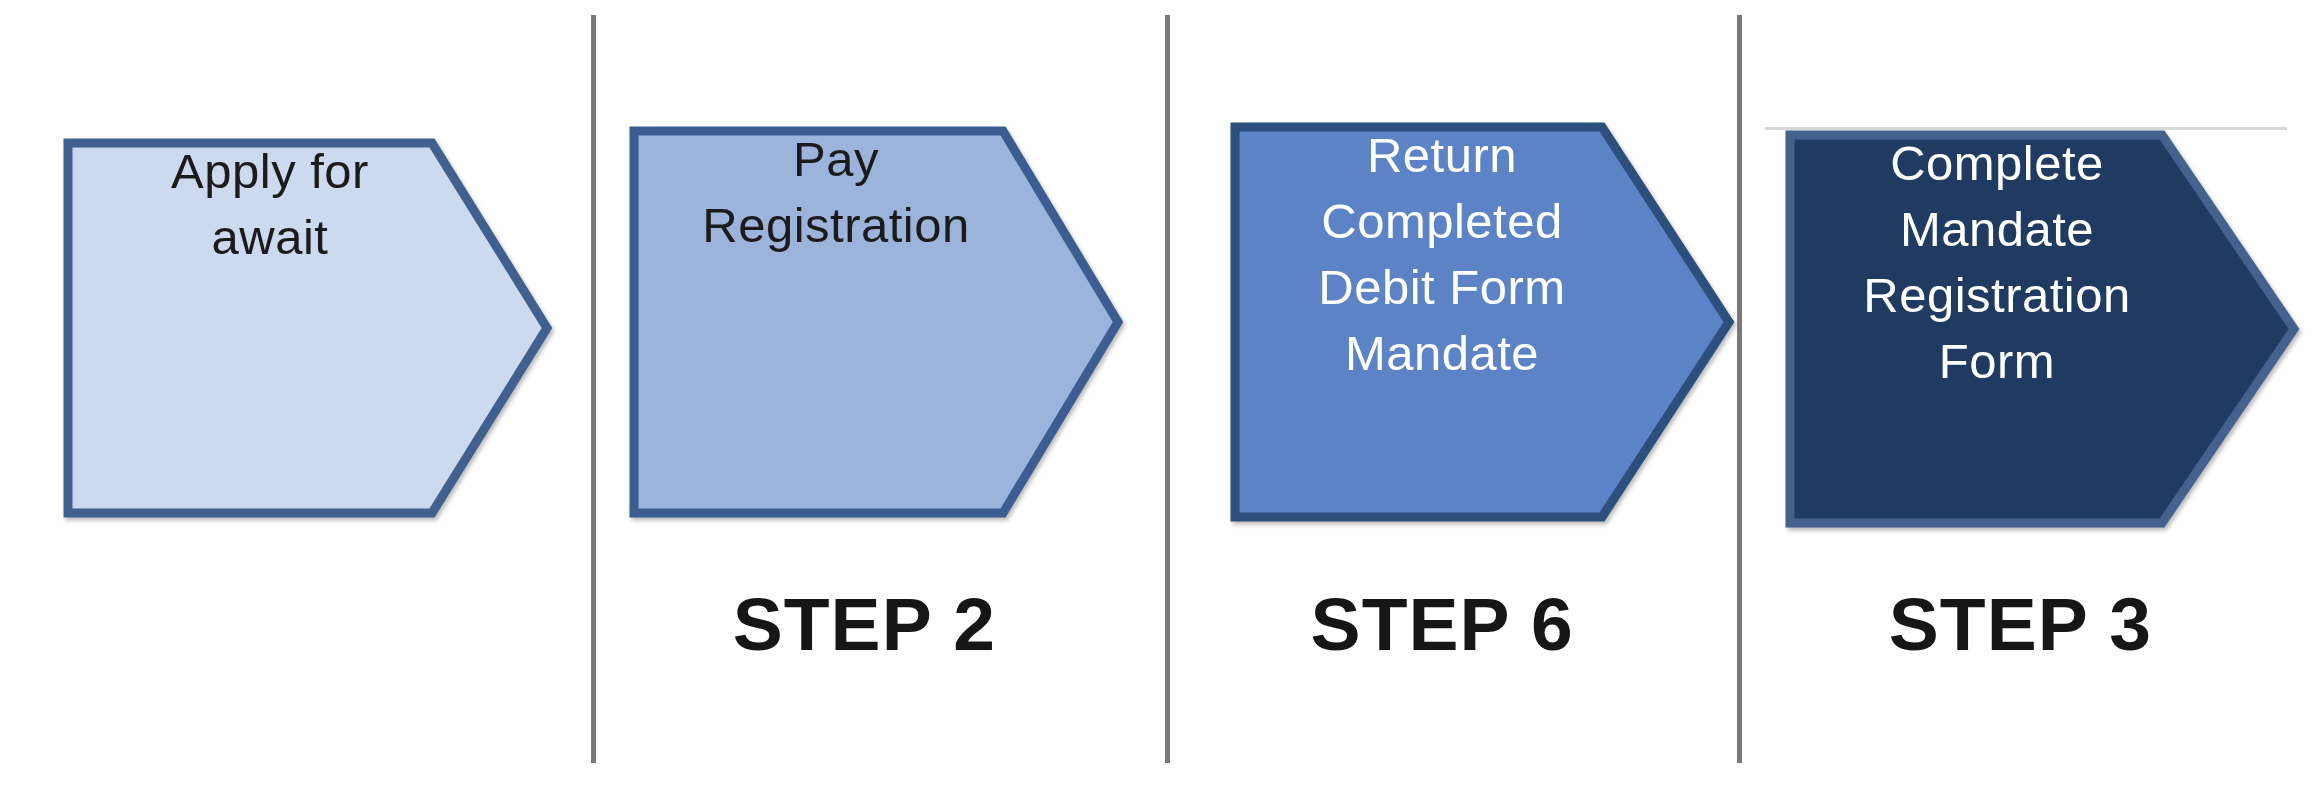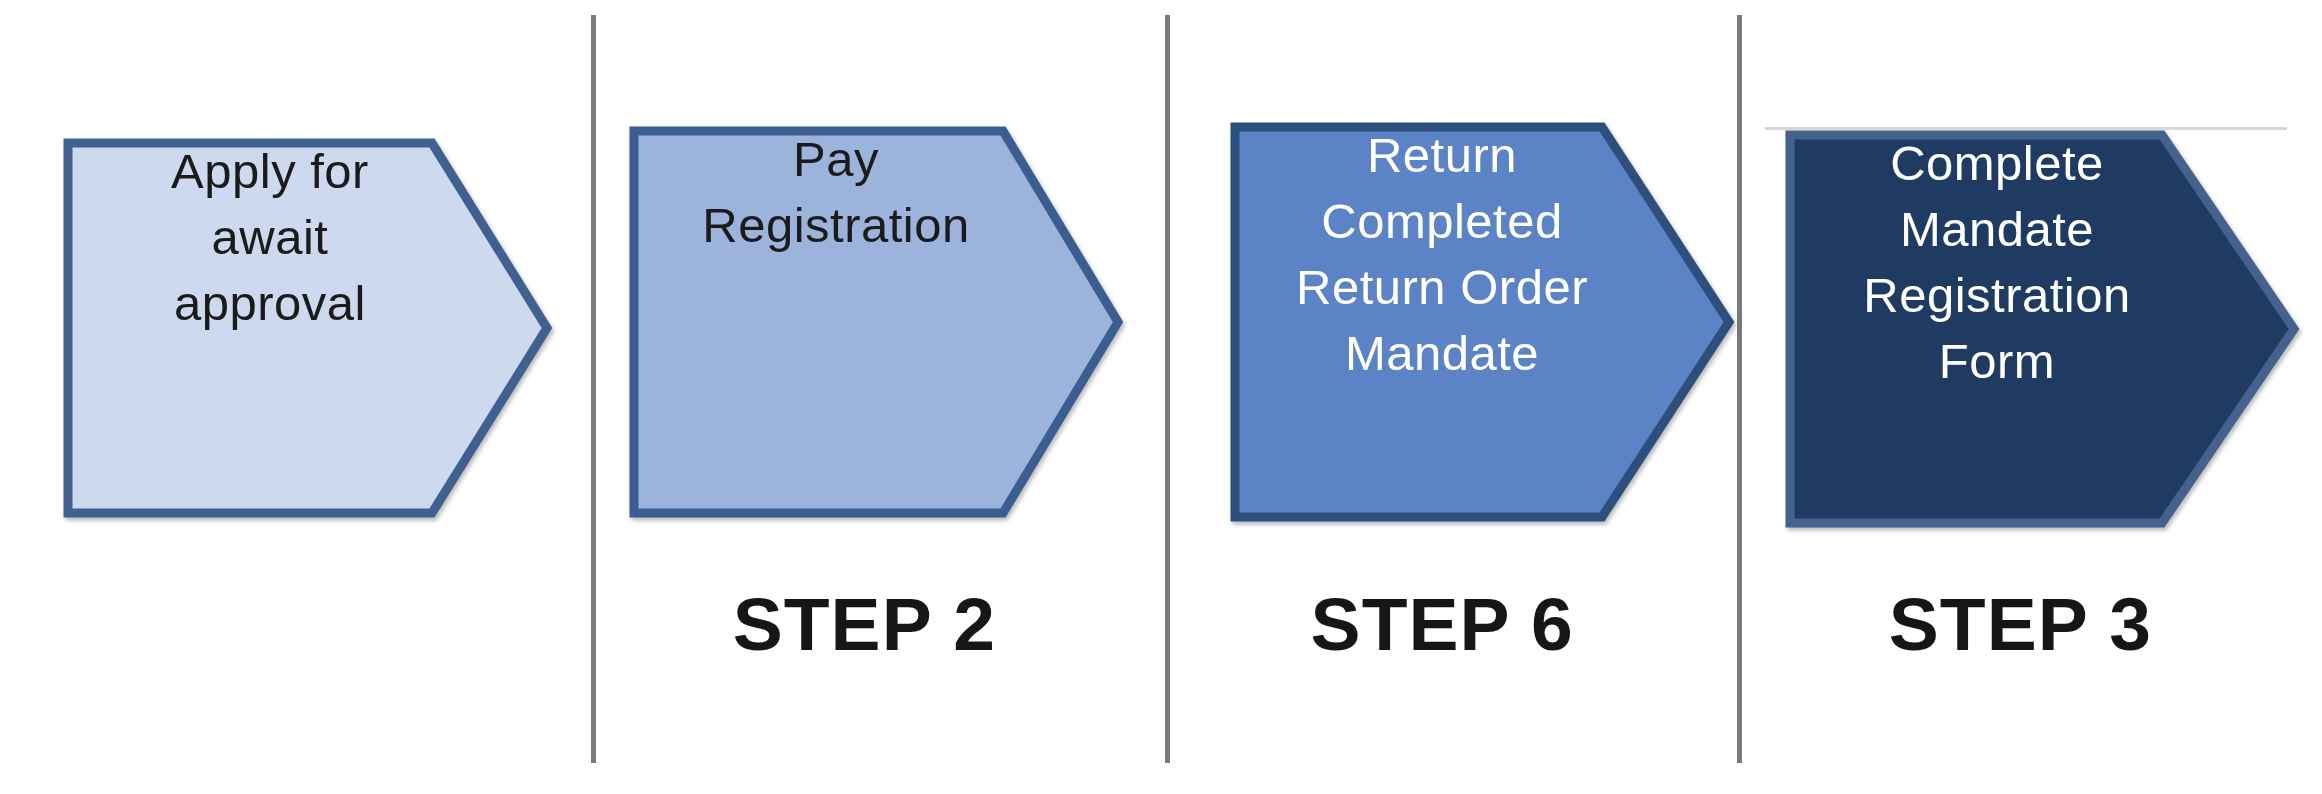--- a/index.html
+++ b/index.html
@@ -90,21 +90,20 @@
   <div class="divider d2"></div>
   <div class="divider d3"></div>
 
   <section class="panel p1">
     <svg class="arrow-svg" viewBox="0 0 495 380">
       <polygon points="8,5 372,5 487,190 372,375 8,375" fill="#ccd9ee" stroke="#40618f"></polygon>
     </svg>
     <div class="arrow-text" style="color: rgb(27, 27, 27);">
       <div>Apply for</div>
       <div>await</div>
-      <div>approval</div>
     </div>
   </section>
 
   <section class="panel p2">
     <svg class="arrow-svg" viewBox="0 0 500 392">
       <polygon points="8,5 377,5 492,196 377,387 8,387" fill="#9cb4dc" stroke="#3c5d92"></polygon>
     </svg>
     <div class="arrow-text" style="color: rgb(27, 27, 27);">
       <div>Pay</div>
       <div>Registration</div>
@@ -113,21 +112,21 @@
     <div class="step-label">STEP 2</div>
   </section>
 
   <section class="panel p3">
     <svg class="arrow-svg" viewBox="0 0 510 400">
       <polygon points="8,5 375,5 502,200 375,395 8,395" fill="#5b83c6" stroke="#2d4f7d"></polygon>
     </svg>
     <div class="arrow-text" style="color: rgb(255, 255, 255);">
       <div>Return</div>
       <div>Completed</div>
-      <div>Return Order</div>
+      <div>Debit Form</div>
       <div>Mandate</div>
     </div>
     <div class="step-label">STEP 6</div>
   </section>
 
   <section class="panel p4">
     <div class="rule-line"></div>
     <svg class="arrow-svg" viewBox="0 0 520 398">
       <polygon points="8,5 380,5 512,199 380,393 8,393" fill="#203b61" stroke="#45618d"></polygon>
     </svg>

